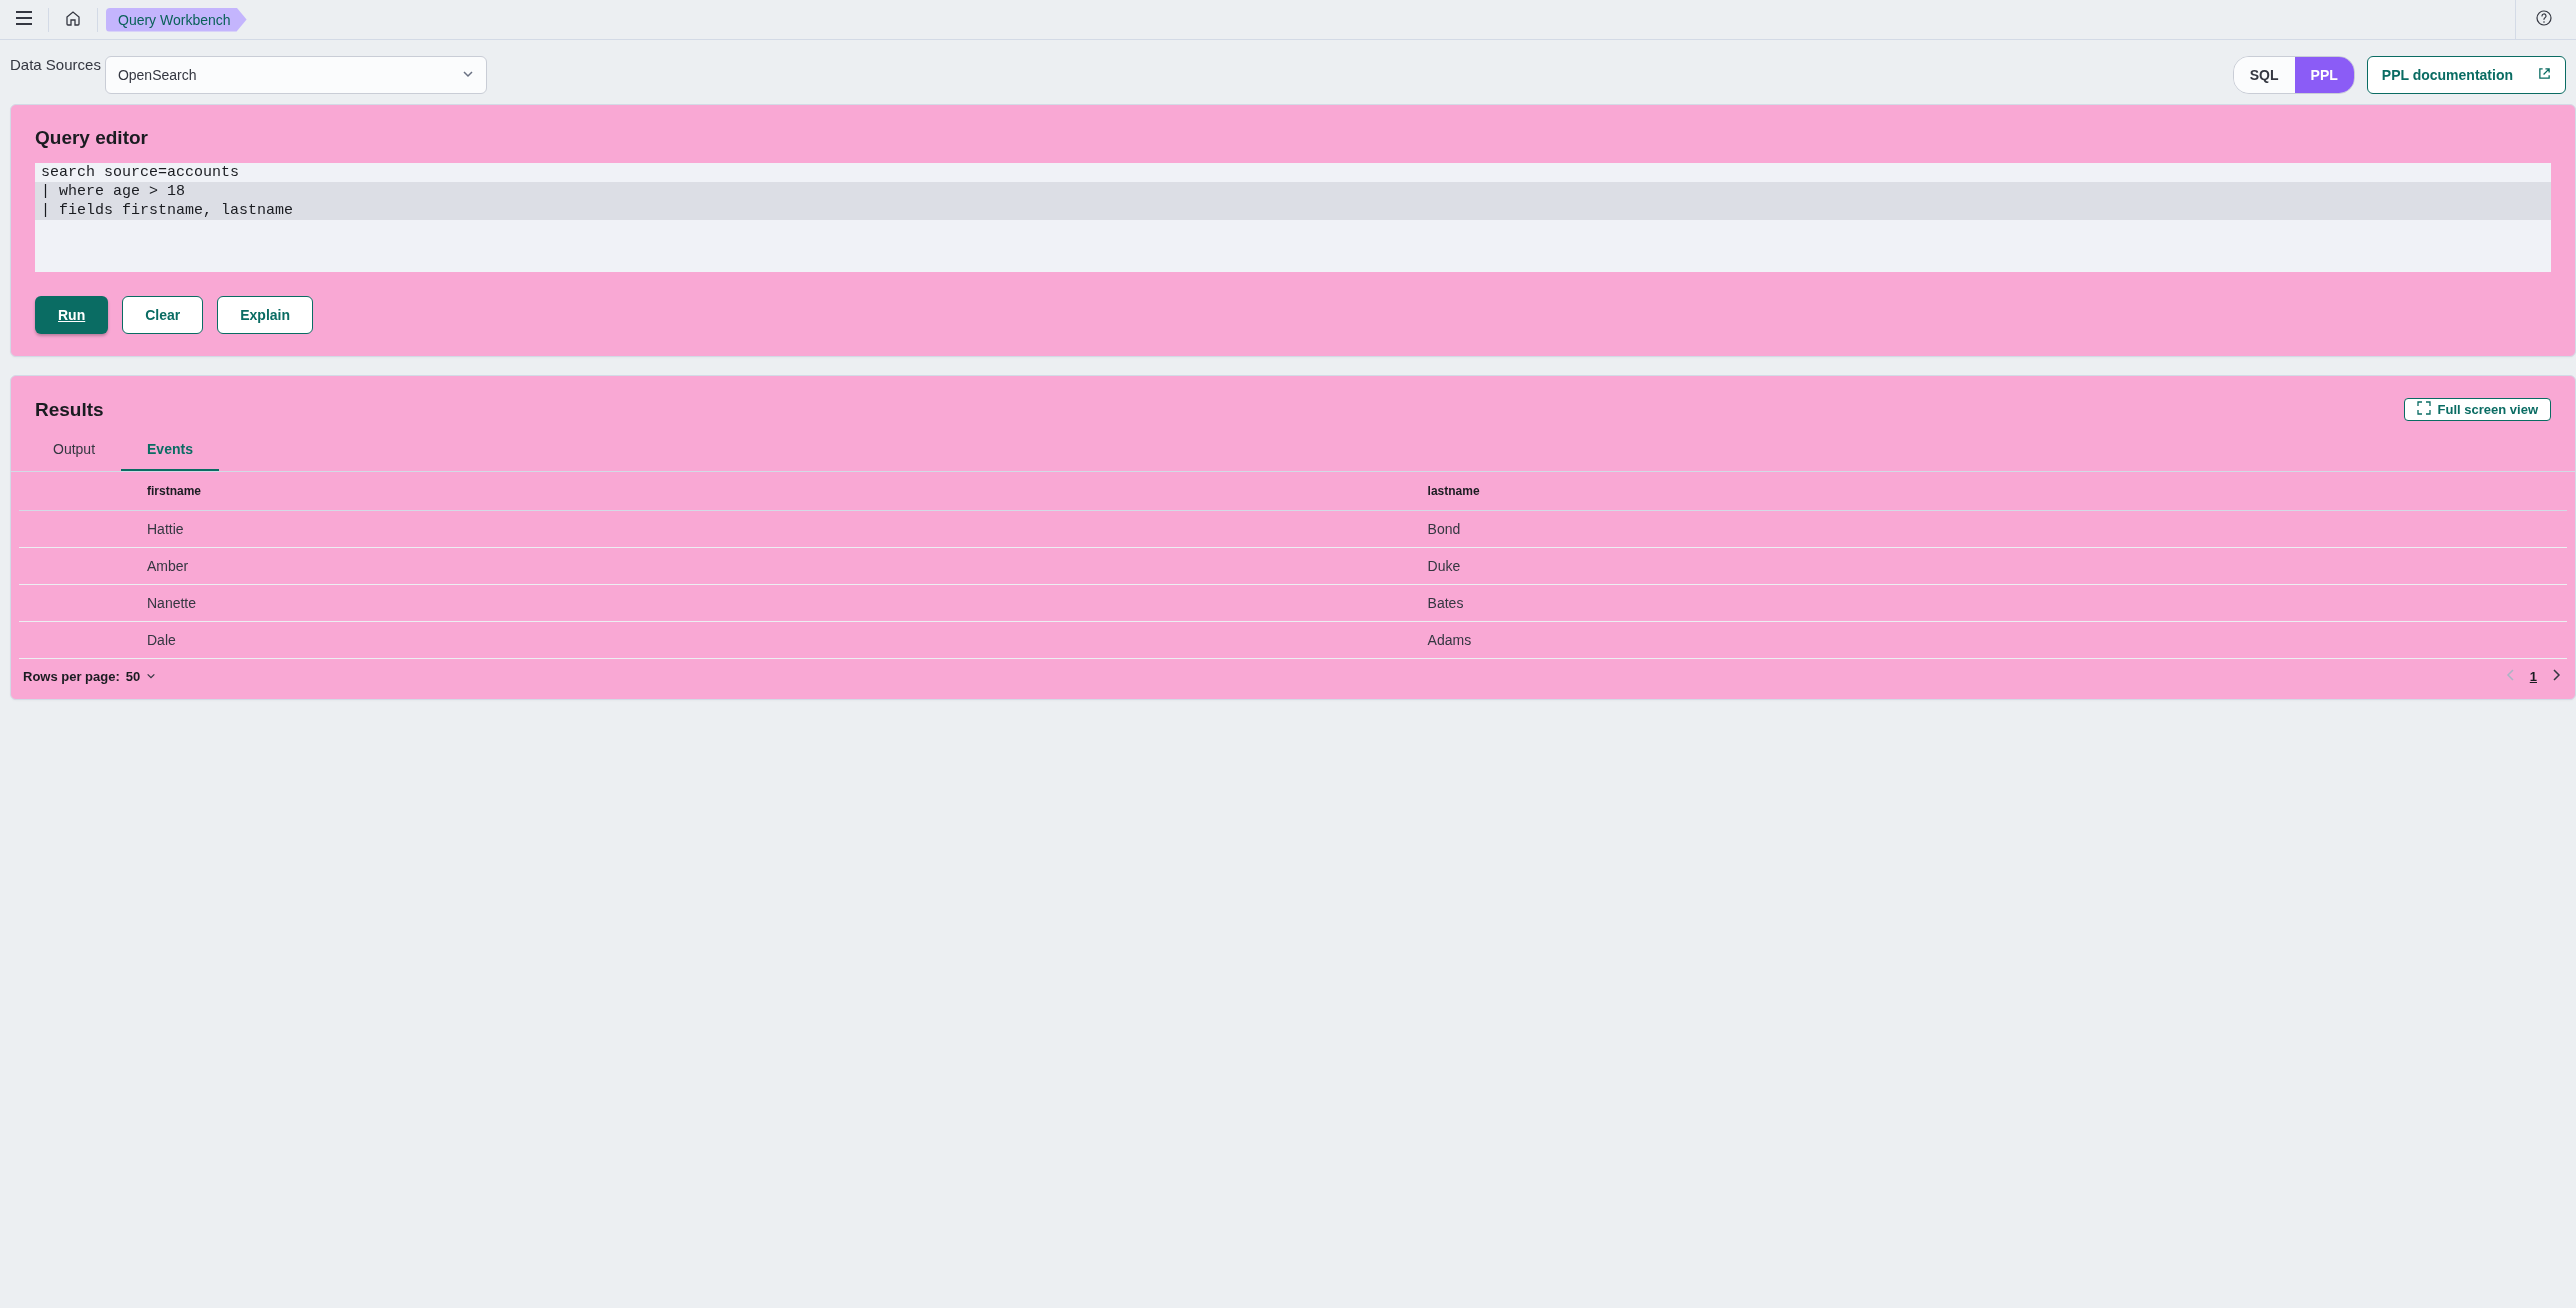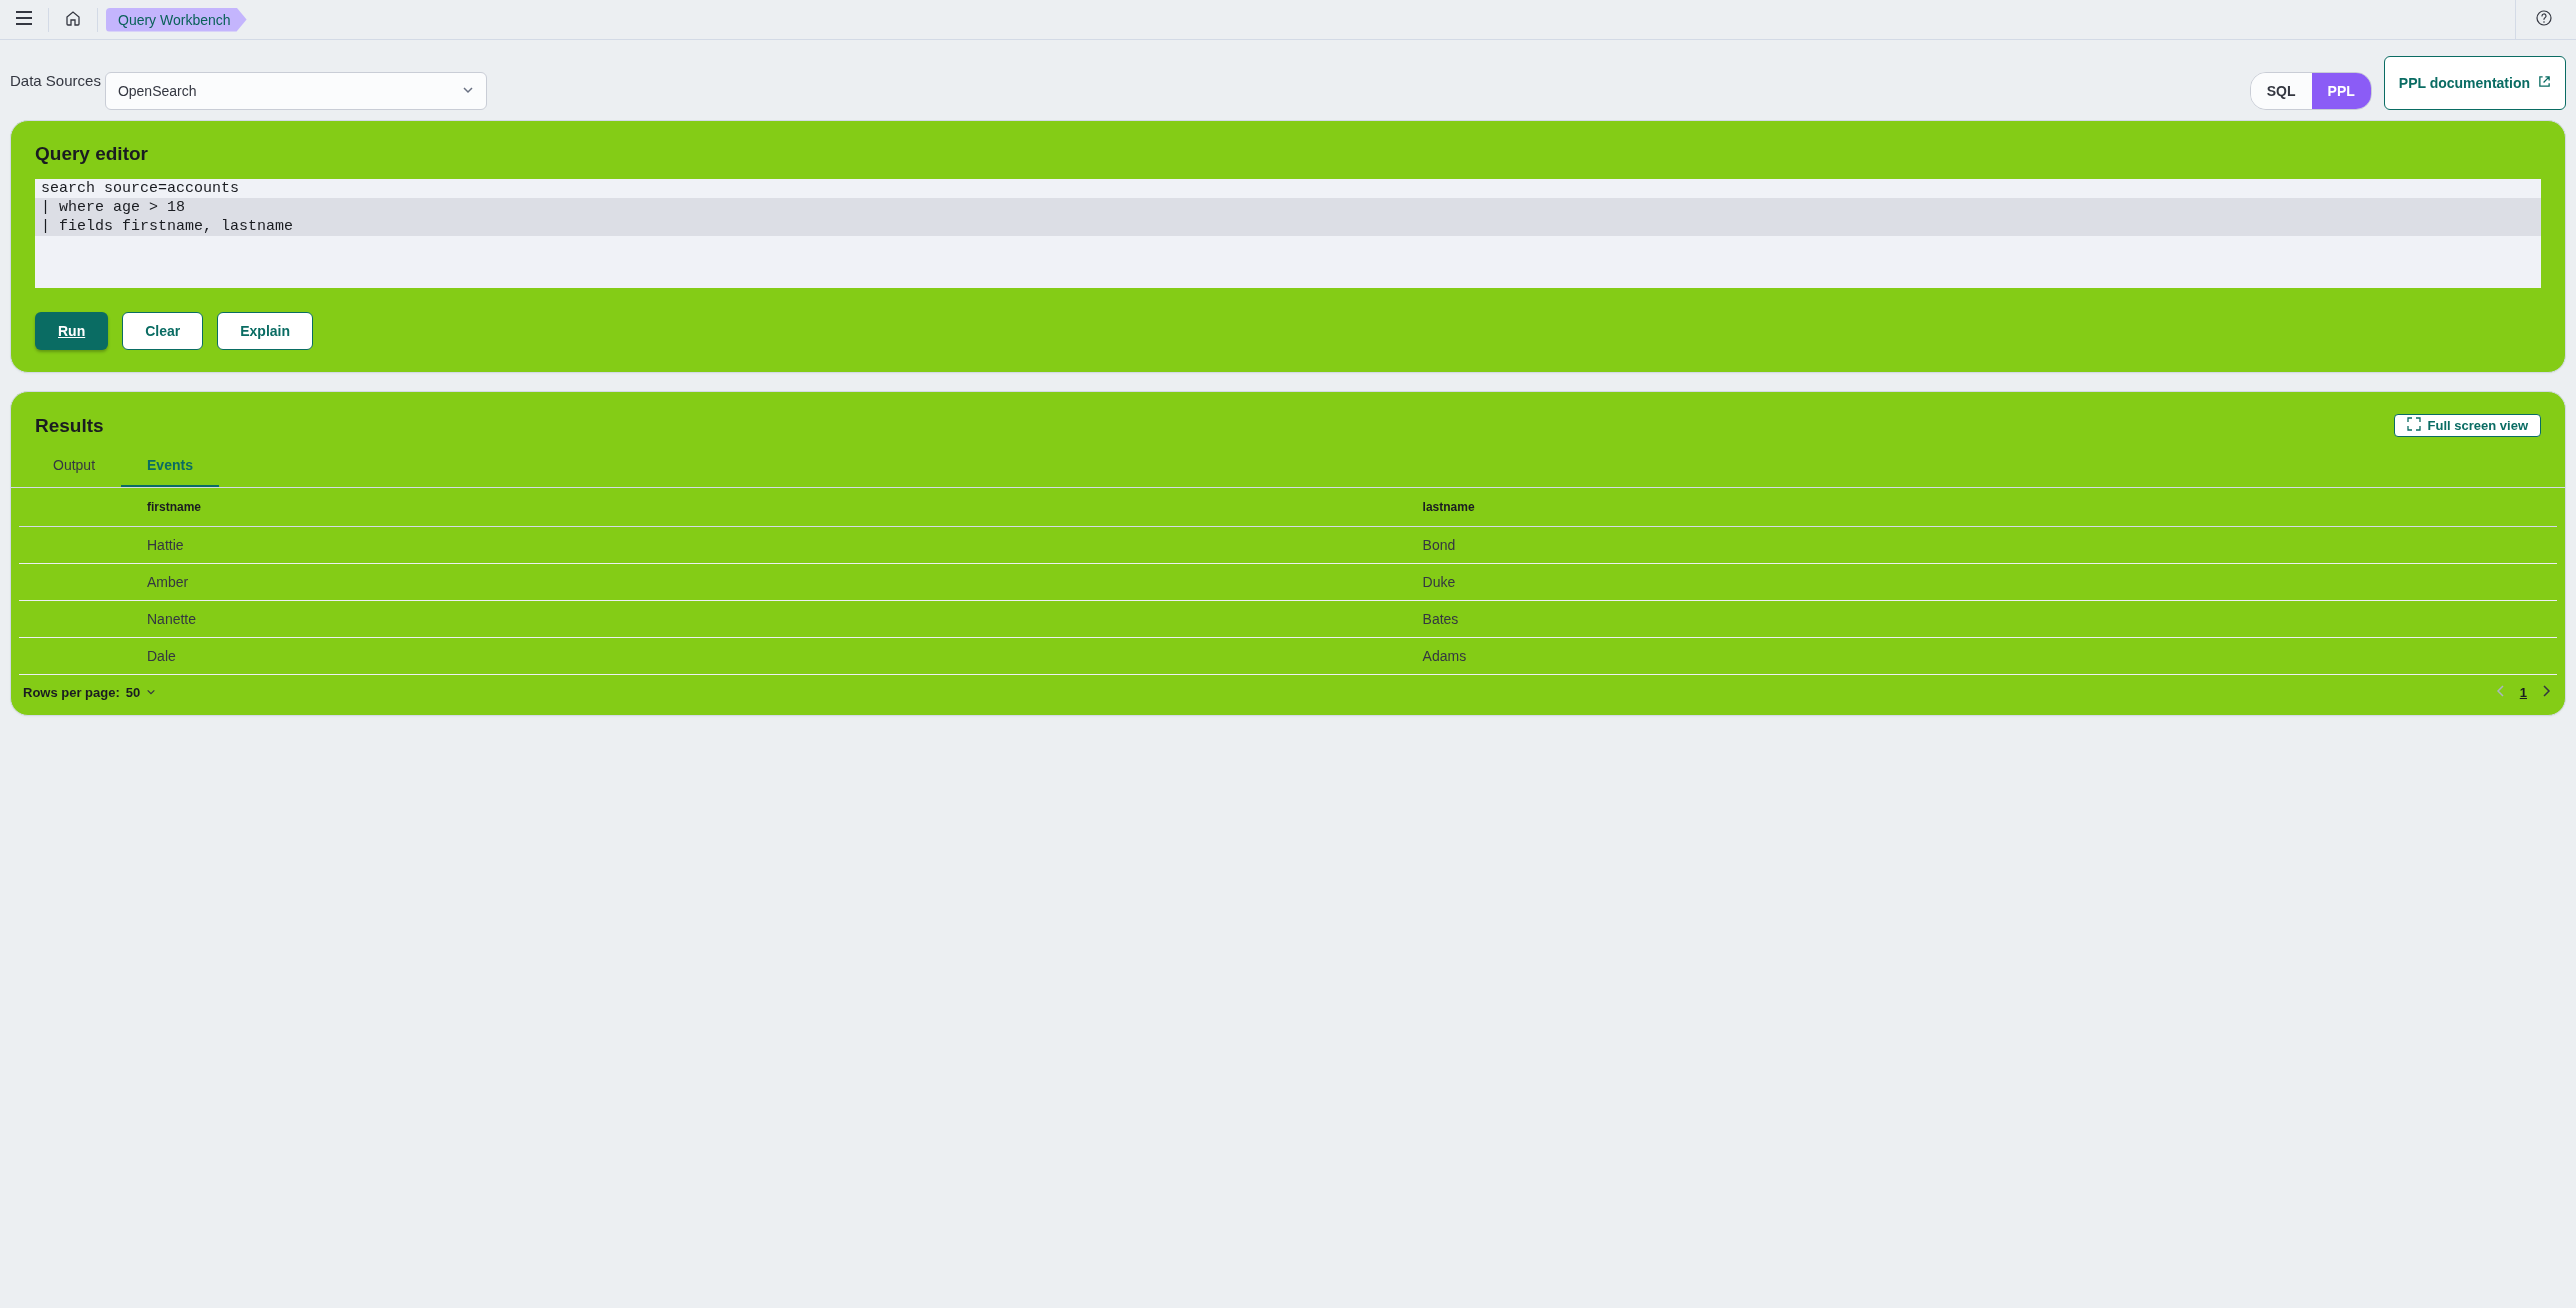--- a/index.html
+++ b/index.html
@@ -48,27 +48,27 @@
 .toggle-group {
   display: flex; border: 1px solid #c9cdd6; border-radius: 16px; overflow: hidden;
   height: 38px;
 }
 .toggle-btn {
   padding: 0 16px; font-size: 14px; font-weight: 600; border: none; background: #fbfcfd;
   color: #343741; cursor: pointer;
 }
 .toggle-btn.active { background: #8b5cf6; color: #fff; }
 .doc-link {
-  height: 54px; border: 1px solid #0a6c63; border-radius: 6px; background: #fff;
+  height: 38px; border: 1px solid #0a6c63; border-radius: 6px; background: #fff;
   color: #0a6c63; font-weight: 600; font-size: 14px; padding: 0 14px;
-  display: flex; align-items: center; gap: 8px; cursor: pointer;
+  display: flex; align-items: center; gap: 25px; cursor: pointer;
 }
 
 .card {
-  background: #84cc16; border: 1px solid #d3dae6; border-radius: 18px; margin: 0 10px 18px 10px;
+  background: #f9a8d4; border: 1px solid #d3dae6; border-radius: 6px; margin: 0 0 18px 10px;
   box-shadow: 0 1px 2px rgba(0,0,0,0.03);
 }
 .card-inner { padding: 22px 24px; }
 .section-title { font-size: 19px; font-weight: 700; color: #1a1c21; margin-bottom: 14px; }
 
 .editor {
   background: #f0f2f7; border-radius: 0; min-height: 108px;
   font-family: "SFMono-Regular", Consolas, "Liberation Mono", Menlo, monospace;
   font-size: 15px; overflow: hidden;
 }

